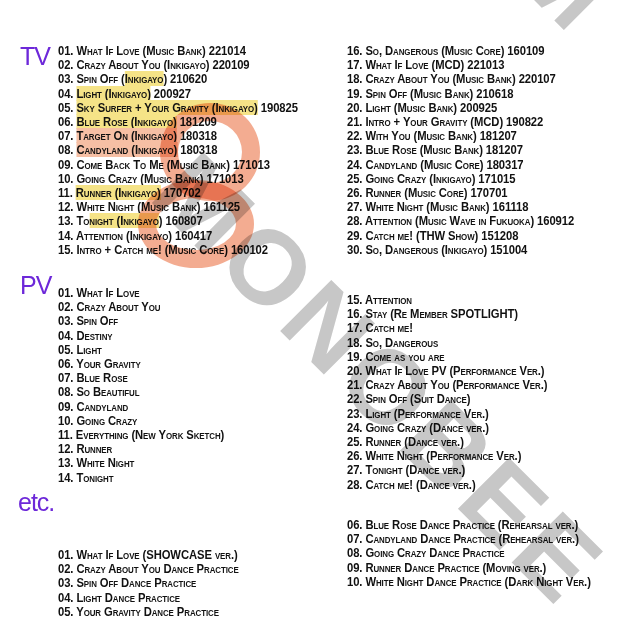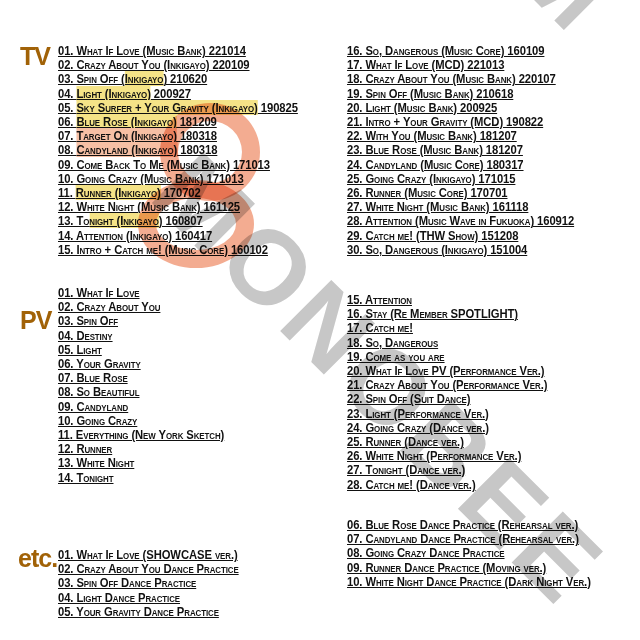--- a/index.html
+++ b/index.html
@@ -2,23 +2,23 @@
 <html style="--highlight-yellow: #f5e387; --highlight-salmon: #f6bfa4; --ring-orange: rgba(232,90,35,0.5); --watermark-gray: #c7c7c7; --text-black: #111111;"><head>
 <meta charset="utf-8">
 <style>
   html,body{margin:0;padding:0;}
   body{
     width:640px;height:640px;position:relative;overflow:hidden;
     background:#ffffff;color:#111;
     font-family:"Liberation Sans",sans-serif;
   }
   .section-label{
-    position:absolute;font-weight:700;font-size:25px;letter-spacing:-1px;color:#a16207;
+    position:absolute;font-weight:400;font-size:25px;letter-spacing:-1px;color:#6d28d9;
   }
-  .col{position:absolute;width:300px;text-decoration:underline;}
+  .col{position:absolute;width:300px;}
   .row{
     font-size:12.8px;line-height:14.2px;font-weight:700;
     font-variant:small-caps;letter-spacing:-0.1px;white-space:nowrap;
     transform:scaleX(0.88);transform-origin:0 50%;color:#111;
   }
   .hl-y{background:var(--highlight-yellow,#f5e387);}
   .hl-s{background:var(--highlight-salmon,#f6bfa4);}
   .ring{
     position:absolute;border-radius:50%;box-sizing:border-box;
     border:18px solid var(--ring-orange,rgba(232,90,35,.5));
@@ -32,22 +32,22 @@
     transform:rotate(45deg);transform-origin:0 0;
     mix-blend-mode:multiply;pointer-events:none;
   }
   .wm-main{left:215px;top:130px;}
   .wm-corner{left:575px;top:-95px;}
 </style>
 </head>
 <body>
 
 <div class="section-label" style="left:20px;top:42px">TV</div>
-<div class="section-label" style="left:20px;top:306px">PV</div>
-<div class="section-label" style="left:18px;top:544px">etc.</div>
+<div class="section-label" style="left:20px;top:271px">PV</div>
+<div class="section-label" style="left:18px;top:488px">etc.</div>
 
 <div class="col" style="left:58px;top:44px">
     <div class="row">01. What If Love (Music Bank) 221014</div>
     <div class="row">02. Crazy About You (Inkigayo) 220109</div>
     <div class="row">03. Spin Off (<span class="hl-y">Inkigayo</span>) 210620</div>
     <div class="row">04. <span class="hl-y">Light (Inkigayo)</span> 200927</div>
     <div class="row">05. <span class="hl-y">Sky Surfer + Your Gravity (Inkigayo)</span> 190825</div>
     <div class="row">06. <span class="hl-y">Blue Rose (Inkigayo)</span> 181209</div>
     <div class="row">07. <span class="hl-s">Target On (Inkigayo)</span> 180318</div>
     <div class="row">08. <span class="hl-s">Candyland (Inkigayo)</span> 180318</div>

